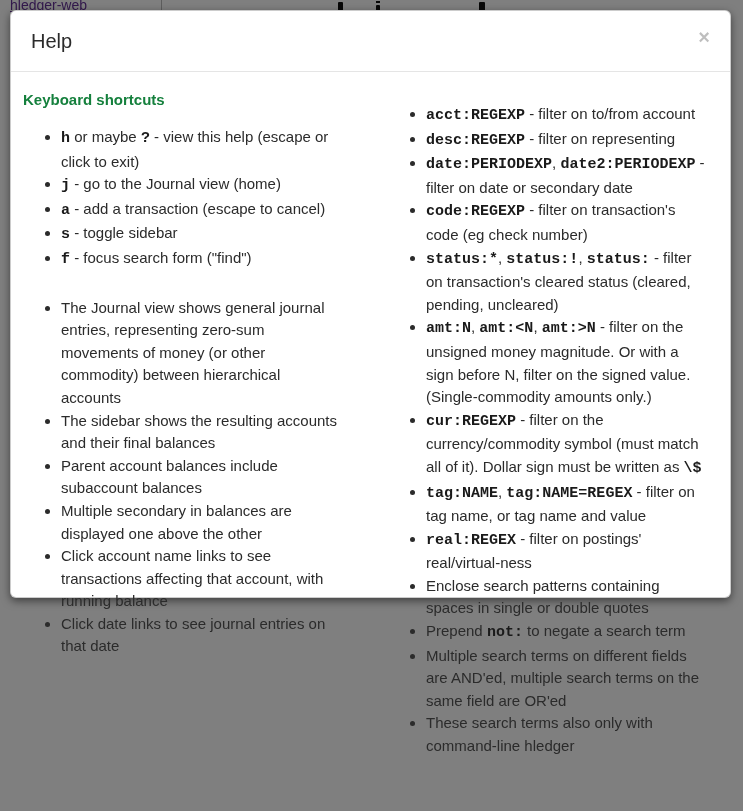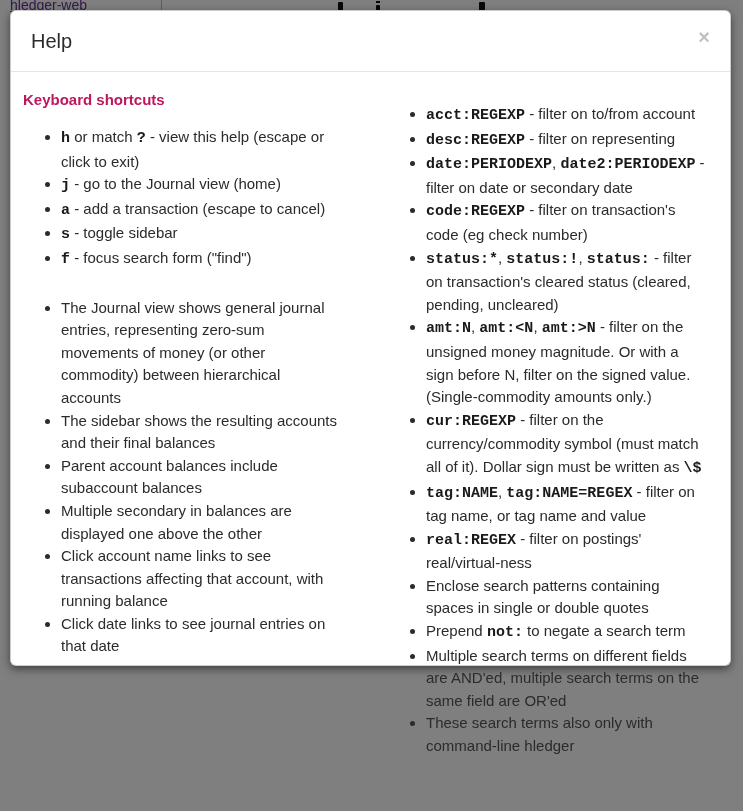--- a/index.html
+++ b/index.html
@@ -22,41 +22,41 @@
   .frag-1 { left:338px; top:2px;  width:5px; height:14px; }
   .frag-2 { left:376px; top:5px;  width:4px; height:11px; }
   .frag-2::before { content:""; position:absolute; left:0; top:-4px; width:4px; height:2px; background:#111111; }
   .frag-3 { left:479px; top:2px;  width:6px; height:14px; }
 
   
   .backdrop { position:absolute; inset:0; background:rgba(0,0,0,0.5); }
 
   
   .modal {
-    position:absolute; left:10px; top:10px; width:721px; height:656px;
+    position:absolute; left:10px; top:10px; width:721px; height:588px;
     background:#ffffff;
     border:1px solid rgba(0,0,0,0.2);
     border-radius:6px;
     box-shadow:0 3px 9px rgba(0,0,0,0.5);
     box-sizing:border-box;
   }
   .modal-header { position:relative; padding:17px 20px 16px 20px; border-bottom:1px solid #e5e5e5; }
   .modal-title { margin:0; font-size:20px; line-height:27px; font-weight:400; color:#2b2b2b; }
   .close-button {
     position:absolute; right:16px; top:16px;
     background:none; border:0; padding:0 4px; cursor:pointer;
     font-family:inherit; font-size:20px; font-weight:700; line-height:20px;
     color:#000000; opacity:0.25;
   }
 
   .modal-body { display:flex; padding:16px 0 0 12px; box-sizing:border-box; }
   .col-left  { width:318px; margin-right:45px; flex:none; }
   .col-right { width:324px; flex:none; }
 
-  .section-heading { margin:0; font-size:15px; line-height:23px; font-weight:700; color:#be185d; }
+  .section-heading { margin:0; font-size:15px; line-height:23px; font-weight:700; color:#15803d; }
   ul.help-list { margin:15px 0 25px 0; padding-left:38px; list-style:disc; }
   .col-right ul.help-list { padding-left:40px; margin-bottom:13px; }
   .col-left ul.help-list:last-child { margin-bottom:11px; }
   ul.help-list li { font-size:15px; line-height:22.6px; color:#2b2b2b; }
   .code {
     font-family:"Liberation Mono","DejaVu Sans Mono",monospace;
     font-weight:700; font-size:15px; color:#1a1a1a;
   }
 </style>
 </head>
@@ -76,21 +76,21 @@
   <div class="modal-header">
     <h4 class="modal-title">Help</h4>
     <button class="close-button">
       <span>×</span>
     </button>
   </div>
   <div class="modal-body">
     <div class="col-left">
       <h5 class="section-heading">Keyboard shortcuts</h5>
       <ul class="help-list">
-          <li><span class="code">h</span><span> or match </span><span class="code">?</span><span> - view this help (escape or click to exit)</span></li>
+          <li><span class="code">h</span><span> or maybe </span><span class="code">?</span><span> - view this help (escape or click to exit)</span></li>
           <li><span class="code">j</span><span> - go to the Journal view (home)</span></li>
           <li><span class="code">a</span><span> - add a transaction (escape to cancel)</span></li>
           <li><span class="code">s</span><span> - toggle sidebar</span></li>
           <li><span class="code">f</span><span> - focus search form ("find")</span></li>
         </ul>
       <ul class="help-list">
           <li><span>The Journal view shows general journal entries, representing zero-sum movements of money (or other commodity) between hierarchical accounts</span></li>
           <li><span>The sidebar shows the resulting accounts and their final balances</span></li>
           <li><span>Parent account balances include subaccount balances</span></li>
           <li><span>Multiple secondary in balances are displayed one above the other</span></li>

